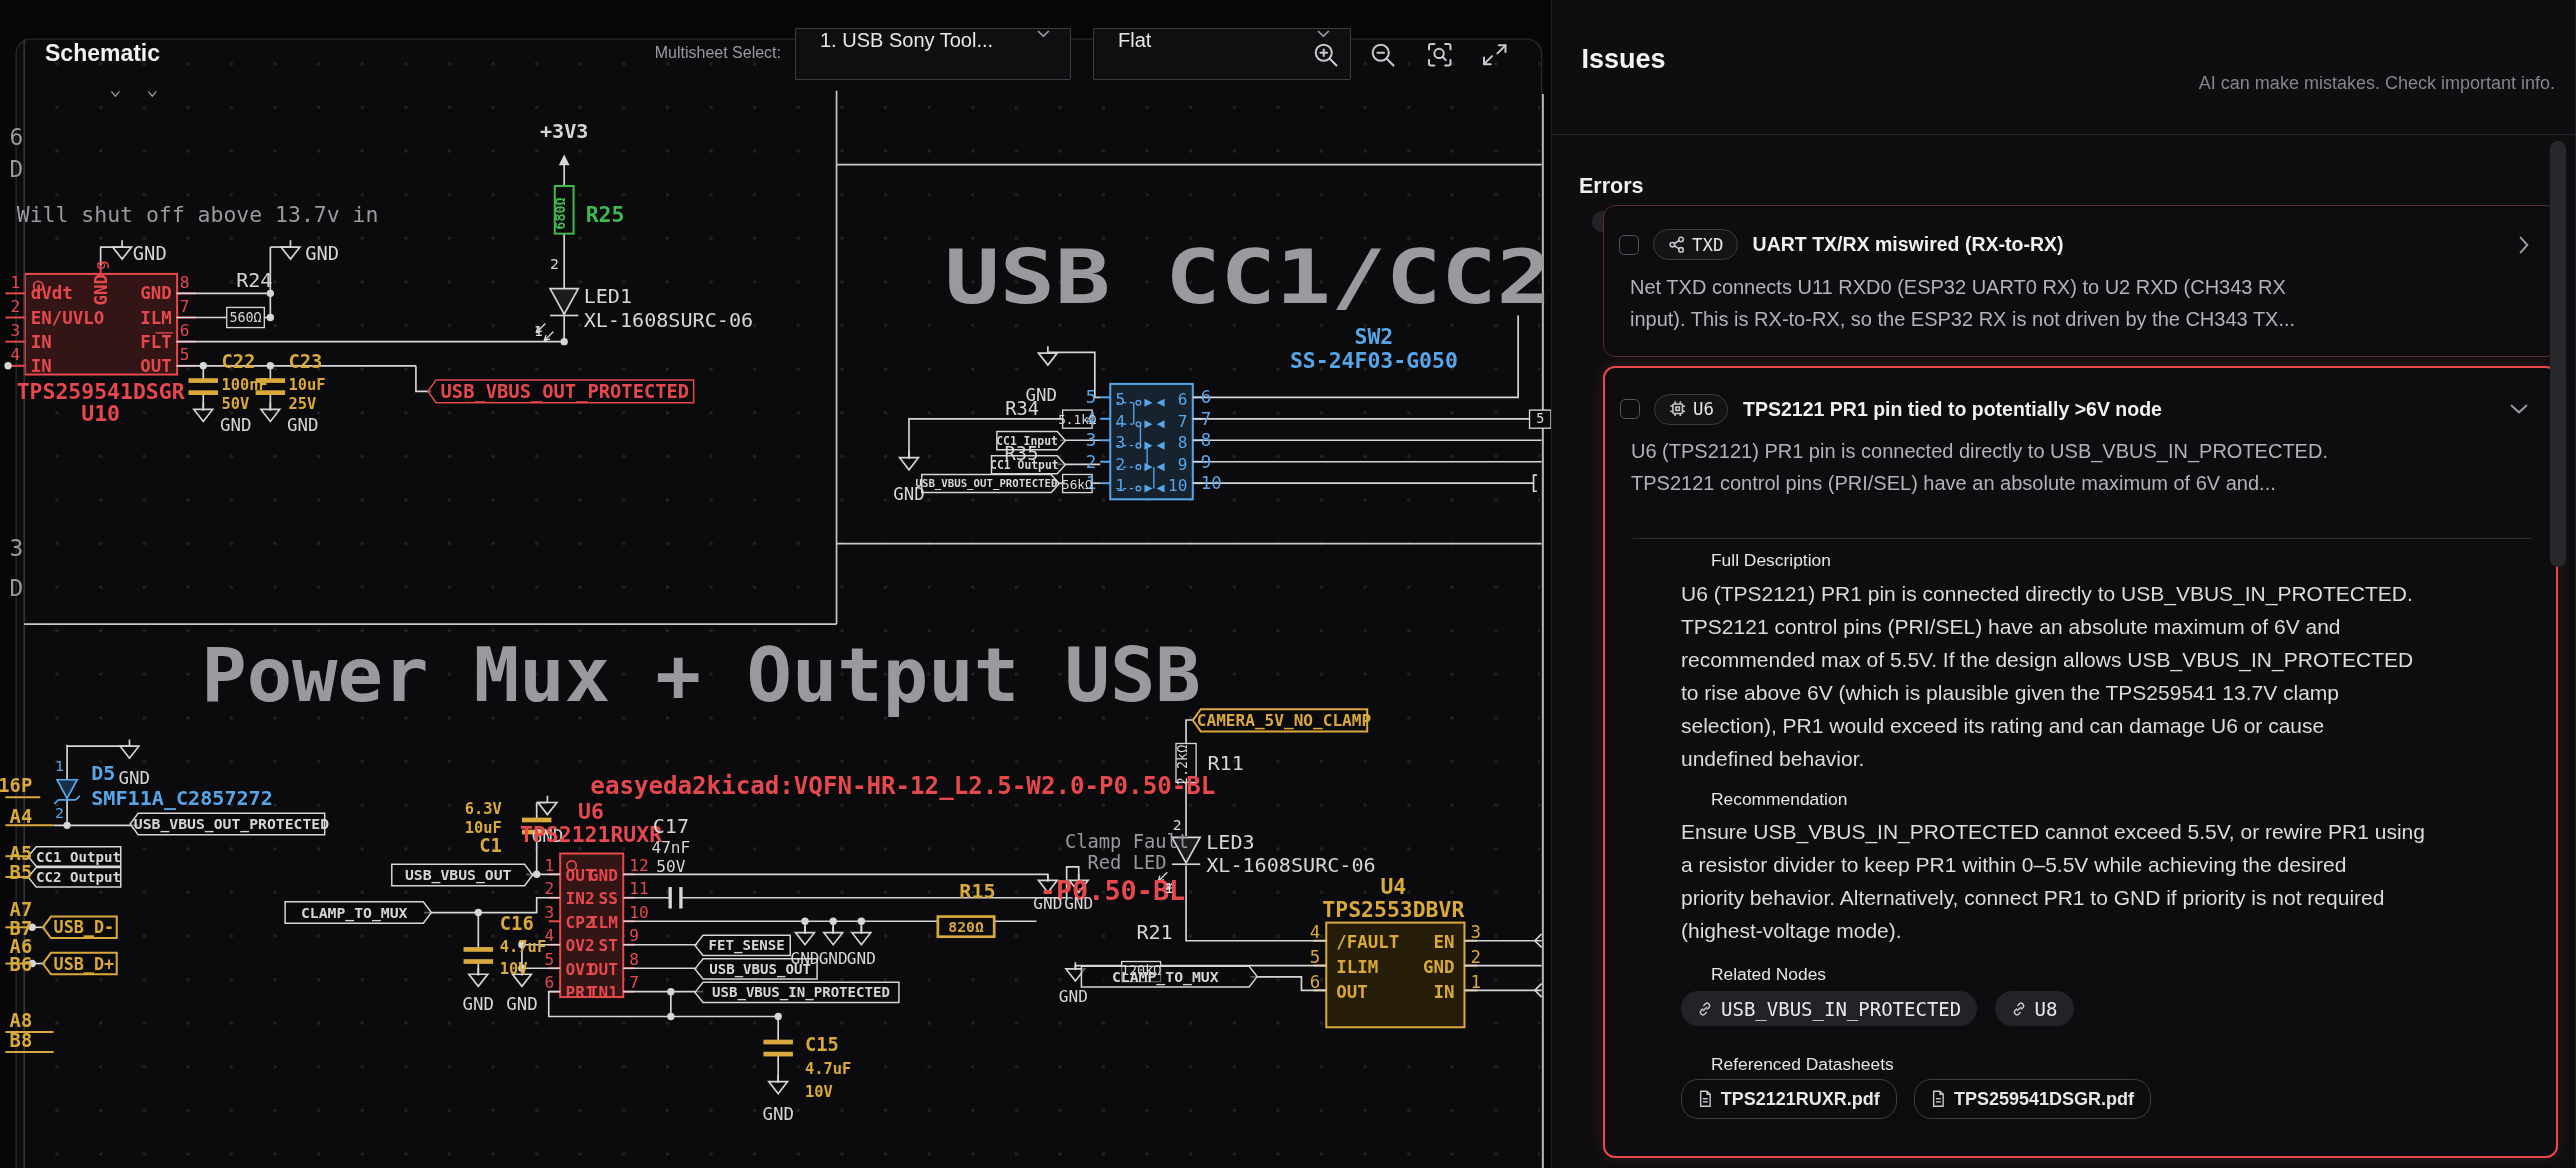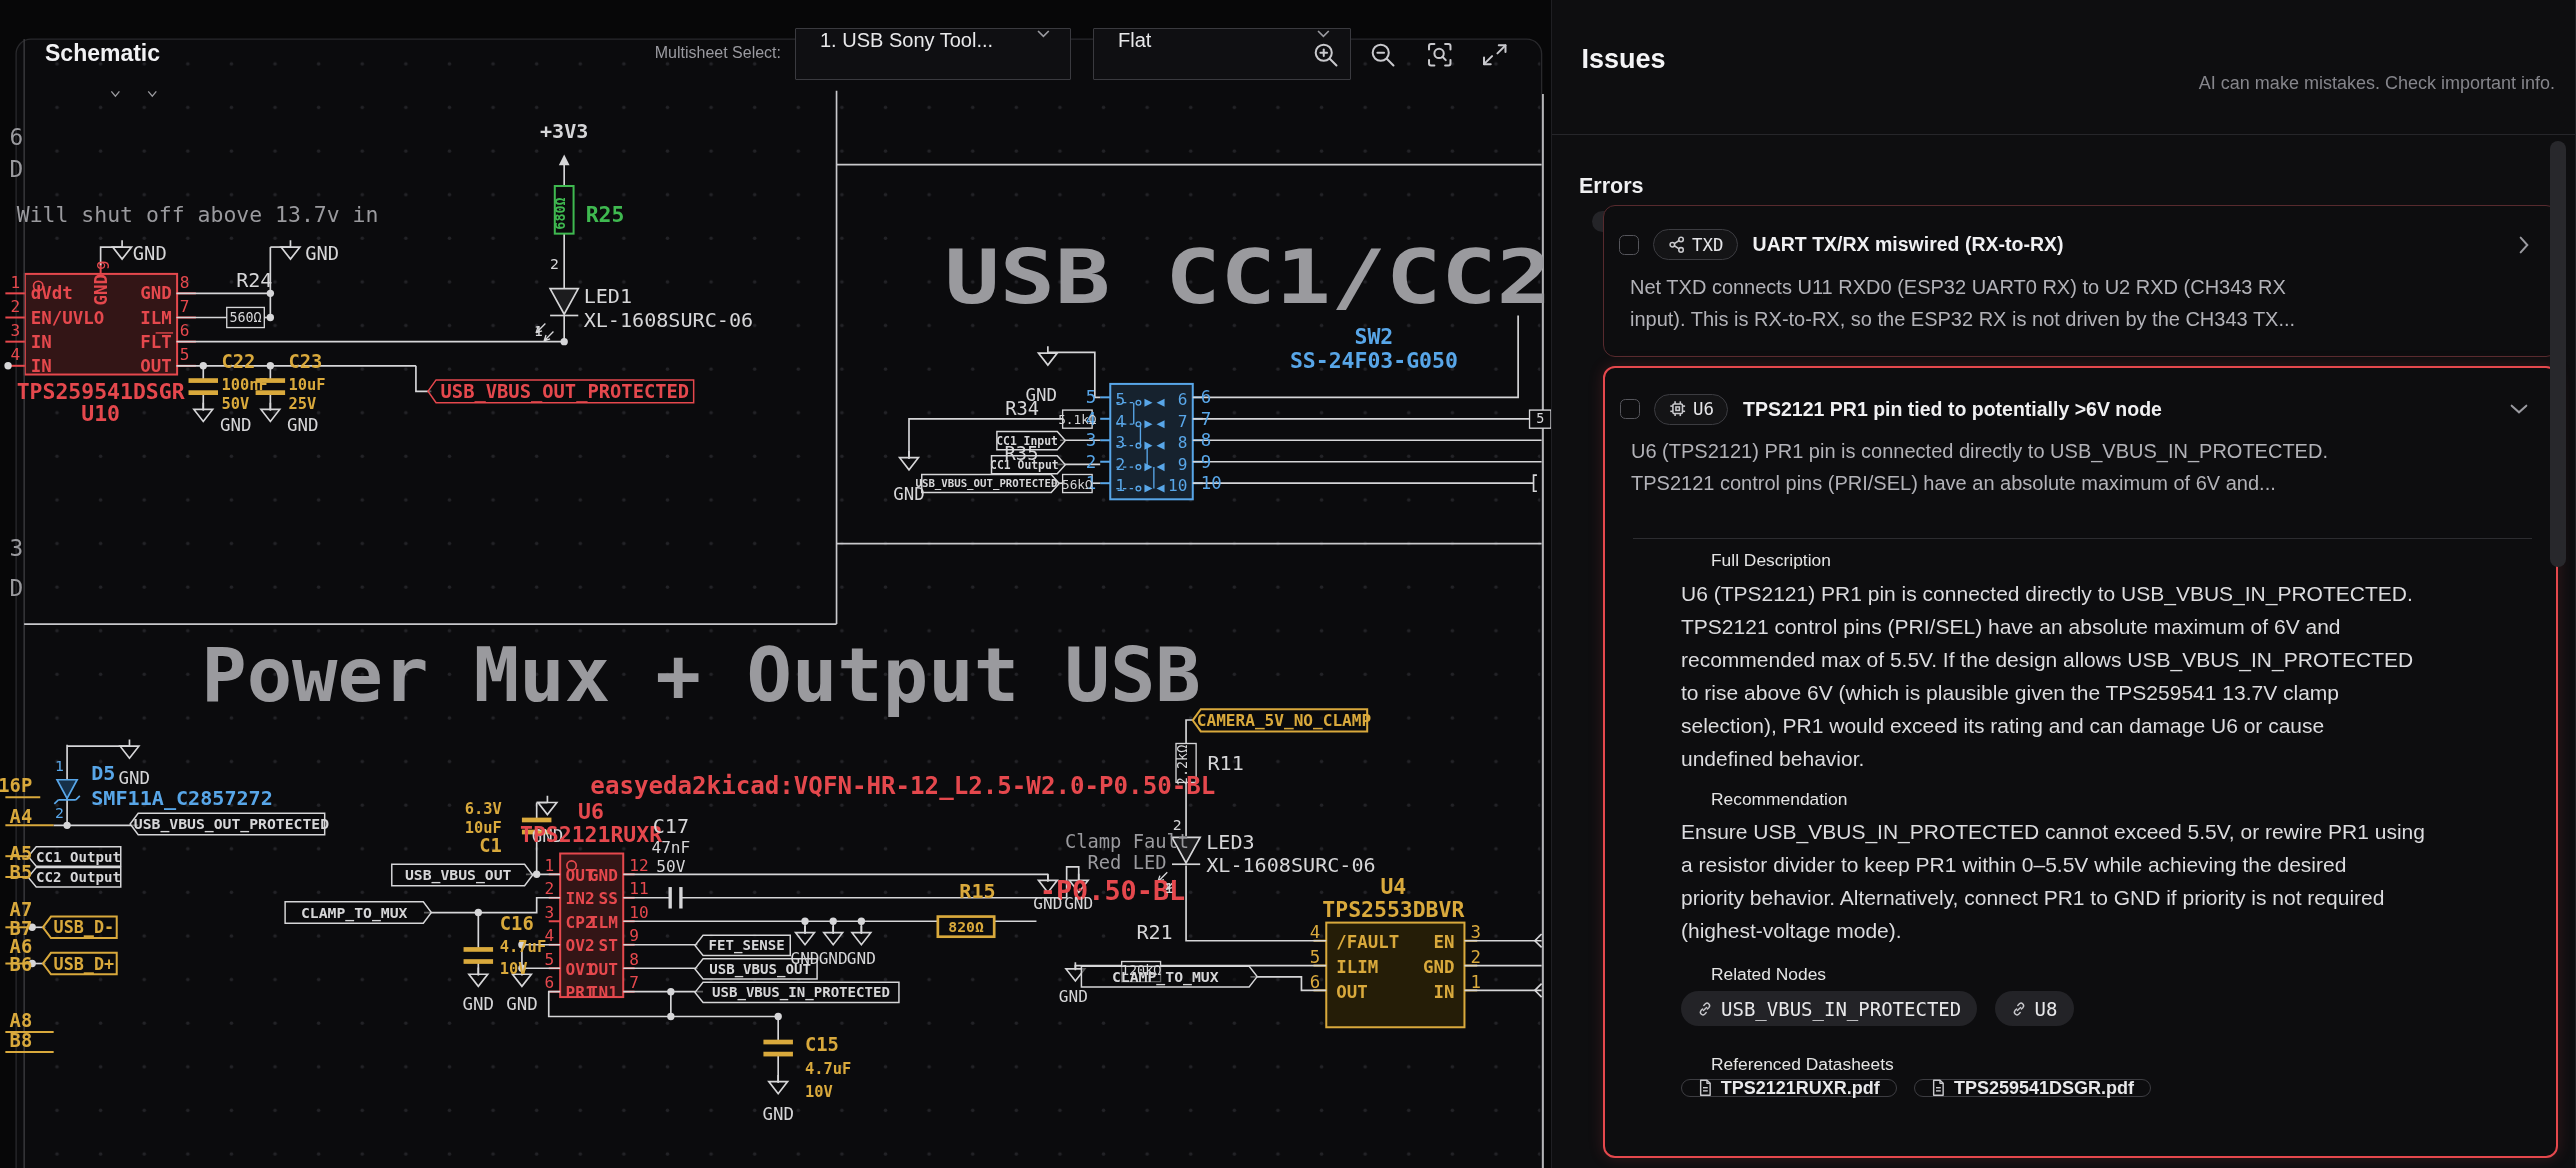--- a/index.html
+++ b/index.html
@@ -35,21 +35,21 @@
   .checkbox{width:20px;height:20px;border:1.7px solid #55555b;border-radius:5.4px;margin-left:6.7px;flex:none;}
   .badge{display:flex;align-items:center;gap:6.7px;height:31px;padding:0 13.4px;border:1.3px solid #3c3c41;border-radius:15.4px;background:#141416;font-family:"DejaVu Sans Mono",monospace;font-size:17.4px;color:#e6e6e9;flex:none;}
   .card-title{font-size:19.5px;font-weight:600;color:#f0f0f2;white-space:nowrap;}
   .row-chev{margin-left:auto;flex:none;}
   .preview{margin:10.7px 27px 0 26px;font-size:20px;line-height:32px;color:#b2b2b8;white-space:pre-line;}
   .card-sep{position:absolute;left:28px;top:170px;width:899px;height:1.3px;background:#2c2c30;}
   .sec-label{position:absolute;left:76px;font-size:17.4px;color:#e5e5e5;margin-left:30px;}
   .sec-body{position:absolute;left:76px;width:872px;font-size:21px;line-height:33px;color:#dcdcdf;white-space:pre-line;}
   .pill-row{position:absolute;left:76px;display:flex;gap:17.4px;}
   .node-pill{display:flex;align-items:center;gap:8px;height:35px;padding:0 16px;border-radius:17.4px;background:#232327;font-family:"DejaVu Sans Mono",monospace;font-size:19px;color:#e8e8ea;}
-  .file-chip{display:flex;align-items:center;gap:8px;height:18px;padding:0 16px;border:1.3px solid #3d3d42;border-radius:17px;background:transparent;font-size:18px;font-weight:600;color:#e8e8ea;}
+  .file-chip{display:flex;align-items:center;gap:8px;height:40px;padding:0 16px;border:1.3px solid #3d3d42;border-radius:17px;background:transparent;font-size:18px;font-weight:600;color:#e8e8ea;}
   .scroll-thumb{position:absolute;left:998px;top:141px;width:16px;height:426px;border-radius:8px;background:#28282c;}
 </style>
 </head>
 <body>
 
 <div class="app">
 
   <div class="canvas">
     <svg class="schem" id="schem" width="1551" height="1169" viewBox="0 0 2312 1742">
       <defs>

